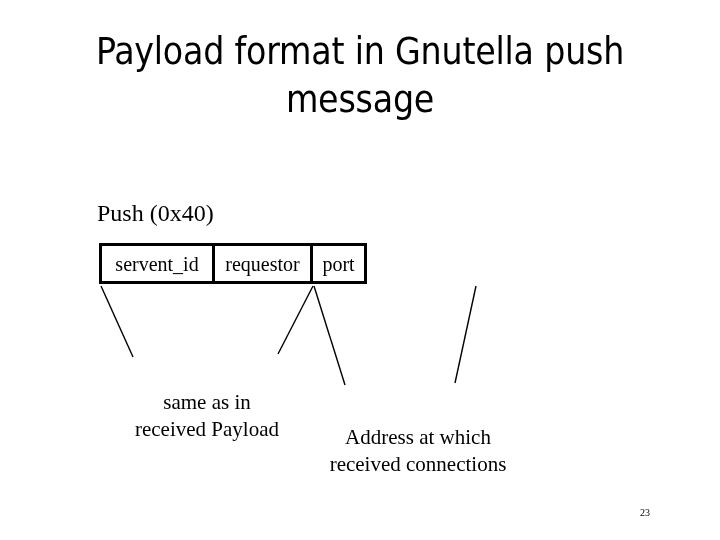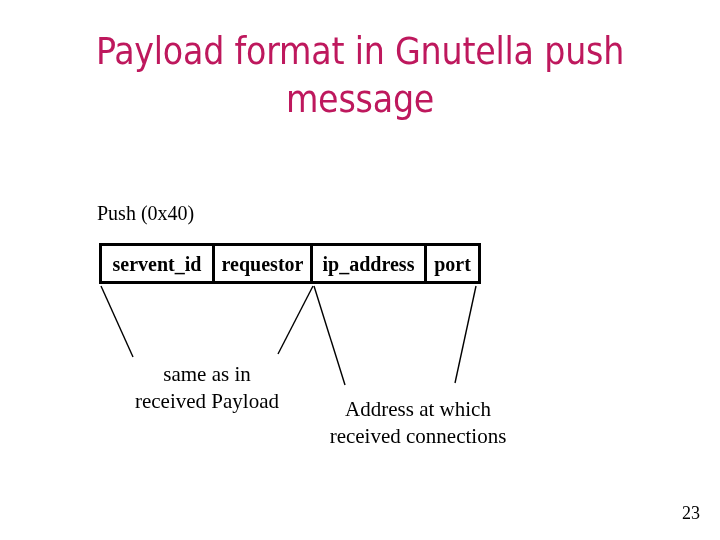--- a/index.html
+++ b/index.html
@@ -22,30 +22,30 @@
     position: absolute;
     left: 40px;
     top: 28px;
     width: 640px;
     text-align: center;
     font-family: "DejaVu Sans Condensed", "Liberation Sans Narrow", "Liberation Sans", sans-serif;
     font-size: 37px;
     line-height: 48px;
     font-weight: 400;
     letter-spacing: -0.2px;
-    color: #be185d;
+    color: #000000;
   }
 
   
   #push-label {
     position: absolute;
     left: 97px;
     top: 201px;
     font-family: "Liberation Serif", "DejaVu Serif", serif;
-    font-size: 20px;
+    font-size: 24px;
     line-height: 24px;
     white-space: nowrap;
     text-align: right;
   }
 
   
   #packet-table {
     position: absolute;
     left: 99px;
     top: 243px;
@@ -60,21 +60,20 @@
     box-sizing: border-box;
     display: flex;
     align-items: center;
     justify-content: center;
     font-family: "Liberation Serif", "DejaVu Serif", serif;
     font-size: 20px;
     line-height: 1;
     white-space: nowrap;
     padding: 8px 2px;
     border-right: 3px solid #000000;
-    font-weight: bold;
   }
   .field-cell:last-child {
     border-right: none;
     border-radius: 12px;
   }
   .w-servent { width: 113px; }
   .w-fileindex { width: 98px; }
   .w-ipaddress { width: 114px; }
   .w-port { width: 51px; }
 
@@ -88,20 +87,21 @@
     pointer-events: none;
   }
 
   
   .annotation {
     position: absolute;
     font-family: "Liberation Serif", "DejaVu Serif", serif;
     font-size: 21px;
     line-height: 27px;
     text-align: center;
+    margin-top: 28px;
   }
   #annotation-left {
     left: 107px;
     top: 361px;
     width: 200px;
   }
   #annotation-right {
     left: 308px;
     top: 396px;
     width: 220px;
@@ -109,37 +109,36 @@
   .underlined {
     text-decoration: underline;
   }
 
   
   #page-number {
     position: absolute;
     left: 640px;
     top: 505px;
     width: 60px;
-    text-align: right;
+    text-align: left;
     font-family: "Liberation Serif", "DejaVu Serif", serif;
-    font-size: 18px;
+    font-size: 10px;
     line-height: 16px;
   }
 </style>
 </head>
 <body>
 
 <div id="slide-title">Payload format in Gnutella push message</div>
 
 <div id="push-label">Push (0x40)</div>
 
 <div id="packet-table">
   <div class="field-cell w-servent">servent_id</div>
   <div class="field-cell w-fileindex">requestor</div>
-  <div class="field-cell w-ipaddress">ip_address</div>
   <div class="field-cell w-port">port</div>
 </div>
 
 <svg id="leader-lines" viewBox="0 0 720 540" width="720" height="540" xmlns="http://www.w3.org/2000/svg">
   <line x1="101" y1="286" x2="133" y2="357" stroke="#000000" stroke-width="1.4"></line>
   <line x1="313" y1="286" x2="278" y2="354" stroke="#000000" stroke-width="1.4"></line>
   <line x1="314" y1="286" x2="345" y2="385" stroke="#000000" stroke-width="1.4"></line>
   <line x1="476" y1="286" x2="455" y2="383" stroke="#000000" stroke-width="1.4"></line>
 </svg>
 

